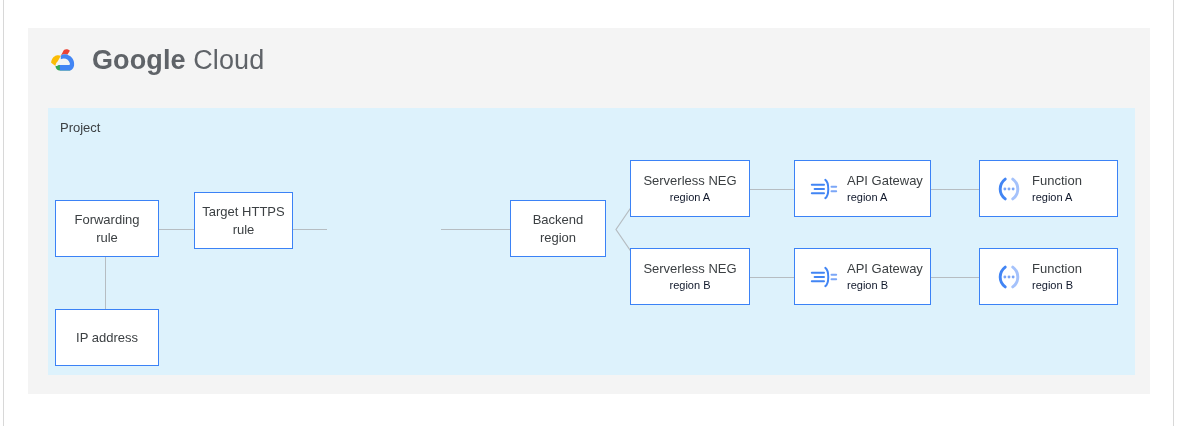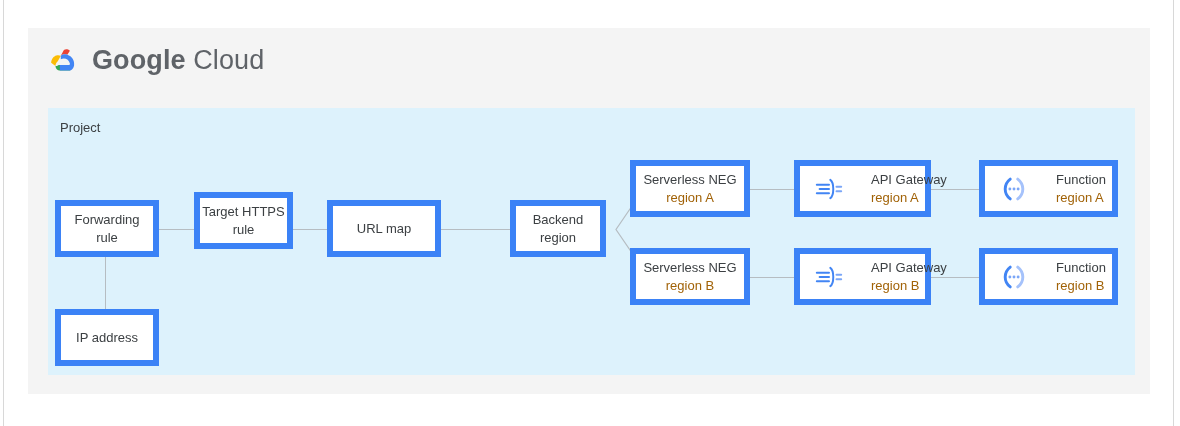--- a/index.html
+++ b/index.html
@@ -61,47 +61,47 @@
     position: absolute;
     left: 12px; top: 12px;
     font-size: 13px;
     color: #3c4043;
   }
 
   
   .node {
     position: absolute;
     background: #ffffff;
-    border: 6px solid #3b82f6;
+    border: 1px solid #3b82f6;
     box-sizing: border-box;
     display: flex;
     align-items: center;
     justify-content: center;
   }
   .node .labels {
     display: flex;
     flex-direction: column;
     align-items: center;
     justify-content: center;
     line-height: 1.35;
   }
   .node.with-icon {
     justify-content: flex-start;
     padding-left: 14px;
-    gap: 27px;
+    gap: 8px;
   }
   .node.with-icon .labels { align-items: flex-start; }
   .title {
     font-size: 13px;
     color: #3c4043;
     white-space: nowrap;
   }
   .subtitle {
-    font-size: 13px;
-    color: #a16207;
+    font-size: 11px;
+    color: #0f172a;
     white-space: nowrap;
   }
   .node-icon { width: 30px; height: 30px; flex: 0 0 30px; display: block; }
 
   
   .conn {
     position: absolute;
     background: #b6bdc2;
   }
   .conn.h { height: 1px; }
@@ -171,25 +171,20 @@
         </div>
       </div>
 
       <div class="node" style="left:146px; top:84px; width:99px; height:57px;">
         <div class="labels">
           <span class="title">Target HTTPS</span>
           <span class="title">rule</span>
         </div>
       </div>
 
-      <div class="node" style="left:279px; top:92px; width:114px; height:57px;">
-        <div class="labels">
-          <span class="title">URL map</span>
-        </div>
-      </div>
 
       <div class="node" style="left:462px; top:92px; width:96px; height:57px;">
         <div class="labels">
           <span class="title">Backend</span>
           <span class="title">region</span>
         </div>
       </div>
 
       <div class="node" style="left:582px; top:52px; width:120px; height:57px;">
         <div class="labels">

